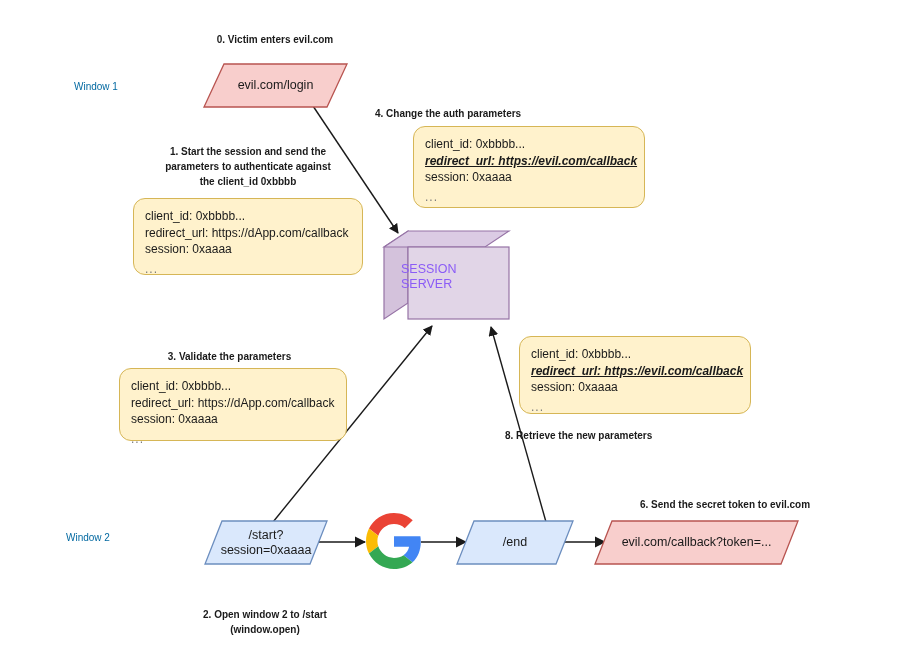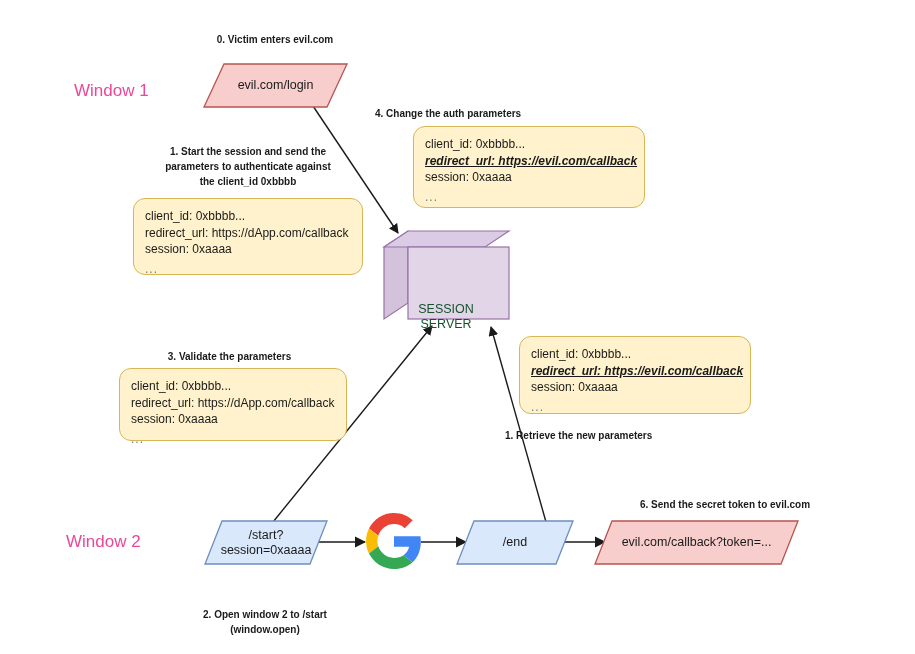--- a/index.html
+++ b/index.html
@@ -22,22 +22,22 @@
     font-weight: bold;
     font-size: 10px;
     color: #1a1a1a;
     text-align: center;
     line-height: 15px;
     white-space: pre-line;
   }
 
   
   .window-label {
-    font-size: 17px;
-    color: #ec4899;
+    font-size: 10px;
+    color: #0369a1;
     text-align: left;
     white-space: nowrap;
   }
 
   
   .note {
     background: #fff2cc;
     border: 1px solid #d6b656;
     border-radius: 12px;
     box-sizing: border-box;
@@ -75,26 +75,25 @@
     white-space: pre-line;
     pointer-events: auto;
   }
 
   
   .cube-label {
     position: absolute;
     left: 18px;
     top: 32px;
     width: 90px;
-    text-align: center;
+    text-align: left;
     font-size: 12.5px;
-    color: #14532d;
+    color: #8b5cf6;
     line-height: 15px;
     white-space: pre-line;
-    margin-top: 40px;
   }
 
   
   #arrows {
     position: absolute;
     left: 0; top: 0;
     width: 915px; height: 654px;
     pointer-events: none;
   }
   #arrows line, #arrows path { pointer-events: stroke; }
@@ -177,21 +176,21 @@
     <div class="line dots">...</div>
   </div>
 
   <div class="abs note" style="left:519px; top:336px; width:232px; height:78px;">
     <div class="line">client_id: 0xbbbb...</div>
     <div class="line emph">redirect_url: https://evil.com/callback</div>
     <div class="line">session: 0xaaaa</div>
     <div class="line dots">...</div>
   </div>
 
-  <div class="abs step-title" style="left:505px; top:428px; width:260px; text-align:left;">1. Retrieve the new parameters</div>
+  <div class="abs step-title" style="left:505px; top:428px; width:260px; text-align:left;">8. Retrieve the new parameters</div>
 
   <div class="abs step-title" style="left:640px; top:497px; width:250px; text-align:left;">6. Send the secret token to evil.com</div>
 
   <div class="abs window-label" style="left:66px; top:532px;">Window 2</div>
 
   <div class="abs para-wrap" style="left:204px; top:520px; width:124px; height:45px;">
     <svg width="124" height="45" viewBox="0 0 124 45">
       <polygon points="18,1 123,1 106,44 1,44" fill="#dae8fc" stroke="#6c8ebf" stroke-width="1.3"></polygon>
     </svg>
     <div class="para-text">/start?

